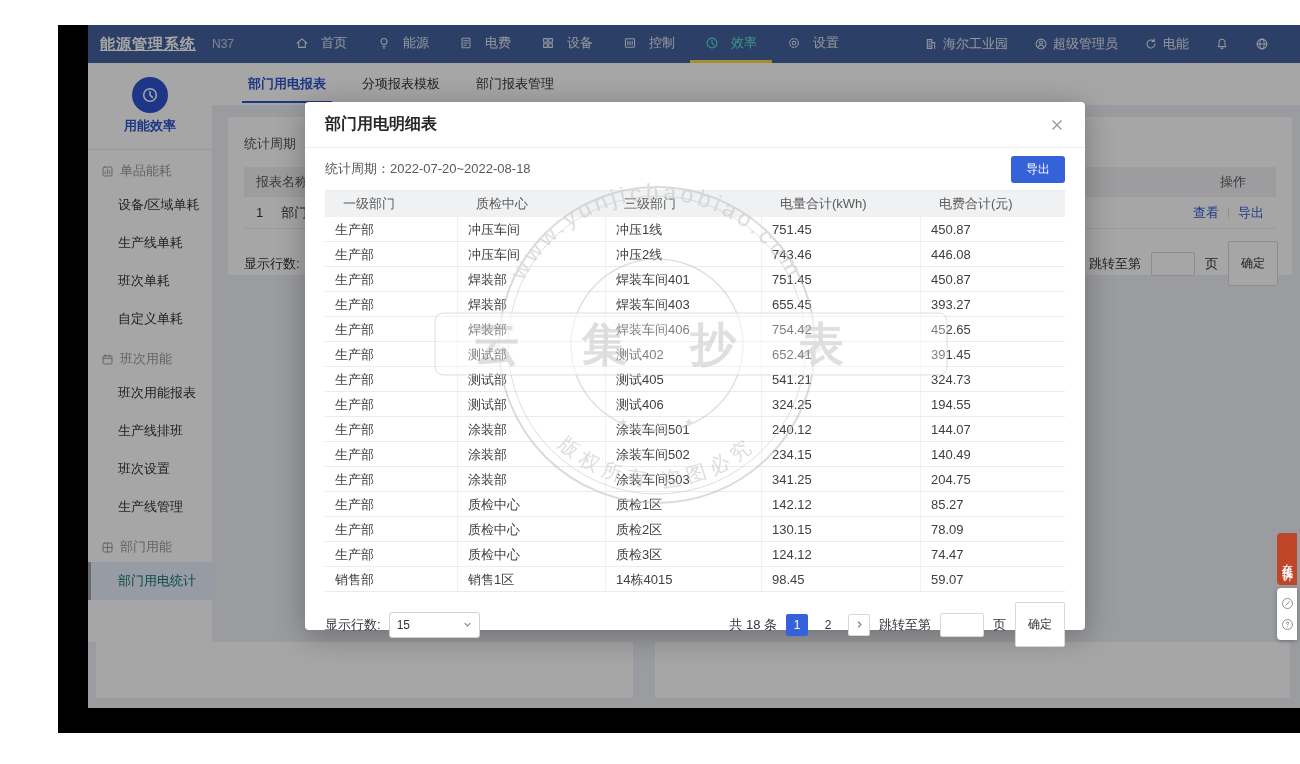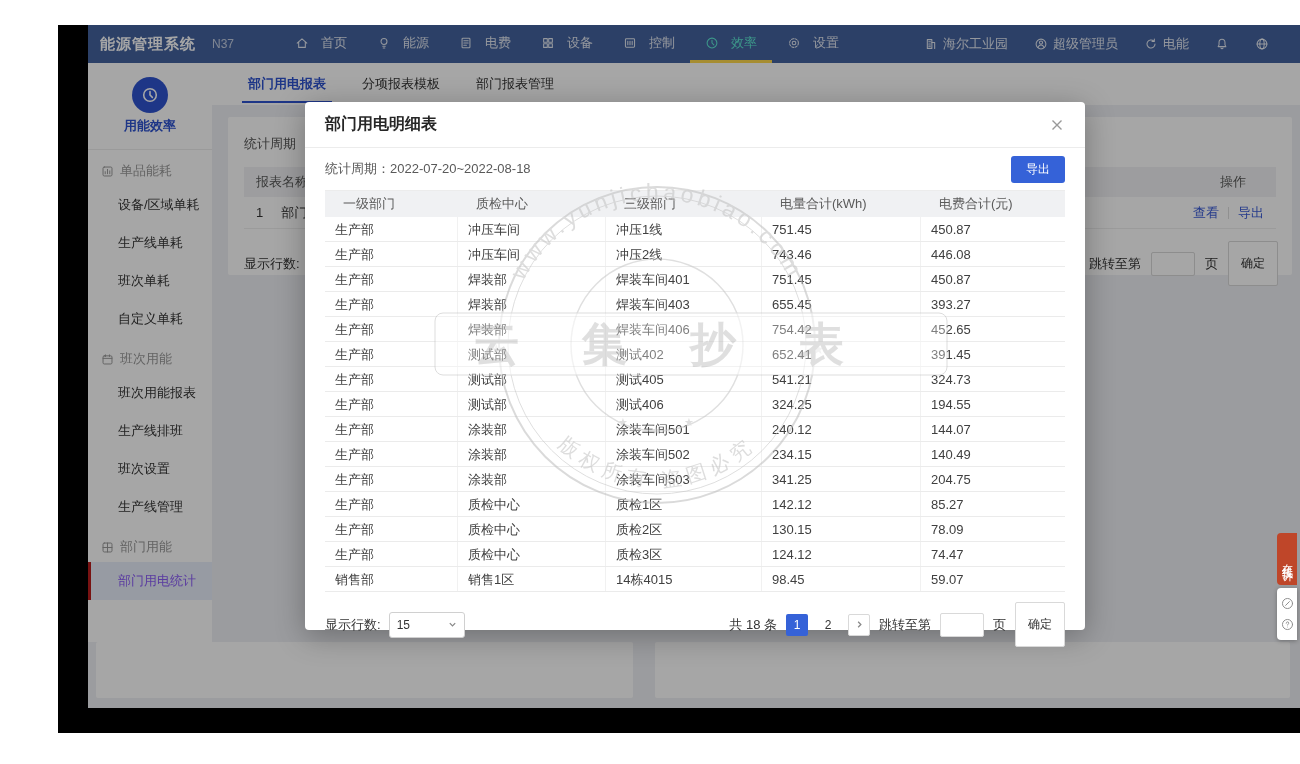--- a/index.html
+++ b/index.html
@@ -9,39 +9,39 @@
   
   .frame { position:absolute; left:58px; top:25px; width:1242px; height:708px; background:#000; }
 
   
   .app { position:absolute; left:88px; top:25px; width:1212px; height:683px; background:#eef0f4; overflow:hidden; }
 
   
   .topbar { position:absolute; left:0; top:0; right:0; height:38px; background:#44639f; color:rgba(255,255,255,.85);
             display:flex; align-items:stretch; padding:0 18px 0 12px; font-size:13px; }
   .brand-wrap { display:flex; align-items:center; }
-  .brand { font-size:15px; font-weight:bold; color:#fff; letter-spacing:1px; }
+  .brand { font-size:15px; font-weight:bold; color:#fff; letter-spacing:1px;text-decoration:underline; }
   .brand-code { margin-left:16px; font-size:12px; opacity:.8; }
   .topnav { display:flex; margin-left:46px; }
   .nav-item { display:flex; align-items:center; gap:12px; padding:0 15px; cursor:pointer; border-bottom:3px solid transparent; }
   .nav-item.active { color:#5eead4; border-bottom-color:#ffd94d; }
   .topright { margin-left:auto; display:flex; align-items:center; }
   .top-right-item { display:flex; align-items:center; gap:5px; padding:0 13px; cursor:pointer; }
   .ic { width:14px; height:14px; fill:none; stroke:currentColor; stroke-width:1.2; stroke-linecap:round; stroke-linejoin:round; flex:none; }
 
   
   .sidebar { position:absolute; left:0; top:38px; width:124px; height:579px; background:#fff; overflow:hidden; }
   .side-module { text-align:center; padding:14px 0 14px; border-bottom:1px solid #ededed; }
   .module-circle { width:36px; height:36px; border-radius:50%; background:#2f54d0; margin:0 auto; display:flex; align-items:center; justify-content:center; color:#fff; }
   .module-circle .ic { width:18px; height:18px; stroke-width:1.4; }
   .module-label { margin-top:4px; color:#2f54d0; font-size:13px; font-weight:bold; }
   .side-sec { display:flex; align-items:center; gap:6px; padding:12px 6px 6px 13px; color:#999; font-size:13px; cursor:pointer; }
   .side-sec .ic { width:13px; height:13px; }
   .side-item { padding:10px 4px 10px 30px; font-size:13px; color:#333; cursor:pointer; white-space:nowrap; }
-  .side-item.active { color:#8b5cf6; background:#e8eefb; border-left:3px solid #b91c1c; padding-left:27px; }
+  .side-item.active { color:#0f766e; background:#e8eefb; border-left:3px solid #a3a3a3; padding-left:27px; }
 
   
   .content { position:absolute; left:124px; top:38px; right:0; height:579px; }
   .tabstrip { height:42px; background:#fff; display:flex; align-items:stretch; padding-left:18px; font-size:13px; color:#333; }
   .tab { display:flex; align-items:center; padding:0 18px; cursor:pointer; position:relative; }
   .tab.active { color:#2f54d0; font-weight:bold; }
   .tab.active:after { content:""; position:absolute; left:12px; right:12px; bottom:2px; height:2px; background:#2f54d0; }
   .card1 { position:absolute; left:16px; right:8px; top:54px; height:158px; background:#fff; border-radius:2px; }
   .filter-row { display:flex; align-items:center; padding:14px 16px 10px; font-size:13px; color:#555; }
   .filter-input { width:220px; height:26px; border:1px solid #d9d9d9; border-radius:3px; background:#fff; margin-left:10px; }
@@ -49,21 +49,21 @@
   .list-head { display:grid; grid-template-columns:1fr 150px; height:30px; line-height:30px; background:#f1f2f4; color:#595959; }
   .list-head .hc { padding:0 12px; }
   .list-head .hc.op { text-align:right; padding-right:30px; }
   .list-row { display:grid; grid-template-columns:1fr 150px; height:32px; line-height:32px; border-bottom:1px solid #eee; color:#333; }
   .list-row .cell { padding:0 12px; display:flex; gap:18px; overflow:hidden; white-space:nowrap; }
   .list-row .acts { justify-content:flex-end; gap:0; align-items:center; }
   .link { color:#3a5bd6; cursor:pointer; }
   .act-div { width:1px; height:12px; background:#ddd; margin:0 9px; }
   .pager-row { display:flex; align-items:center; justify-content:space-between; padding:12px 14px 0 16px; font-size:13px; color:#333; }
   .pager-right { display:flex; align-items:center; gap:10px; }
-  .rows-select { display:flex; align-items:center; justify-content:space-between; width:76px; height:26px; border:1px solid #d0d0d0; border-radius:3px; background:#fff; padding:0 7px; margin-left:8px; font-size:12px; color:#333; cursor:pointer; }
+  .rows-select { display:flex; align-items:center; justify-content:space-between; width:91px; height:26px; border:1px solid #d0d0d0; border-radius:3px; background:#fff; padding:0 7px; margin-left:8px; font-size:12px; color:#333; cursor:pointer; }
   .chev { width:9px; height:9px; stroke:#888; fill:none; stroke-width:1.4; }
   .pg { min-width:22px; height:22px; line-height:22px; text-align:center; border-radius:2px; cursor:pointer; font-size:12px; }
   .pg.active { background:#3562d8; color:#fff; }
   .pg.btn { border:1px solid #d9d9d9; background:#fff; color:#666; display:flex; align-items:center; justify-content:center; }
   .jump-input { width:44px; height:24px; border:1px solid #d9d9d9; border-radius:2px; background:#fff; }
   .ok-btn { padding:13px 12px; border:1px solid #d9d9d9; border-radius:2px; background:#fff; font-size:12px; color:#333; cursor:pointer; }
 
   
   .bcard { position:absolute; top:617px; height:56px; background:#fff; border-radius:2px; }
   .bcard.l { left:8px; width:537px; }

